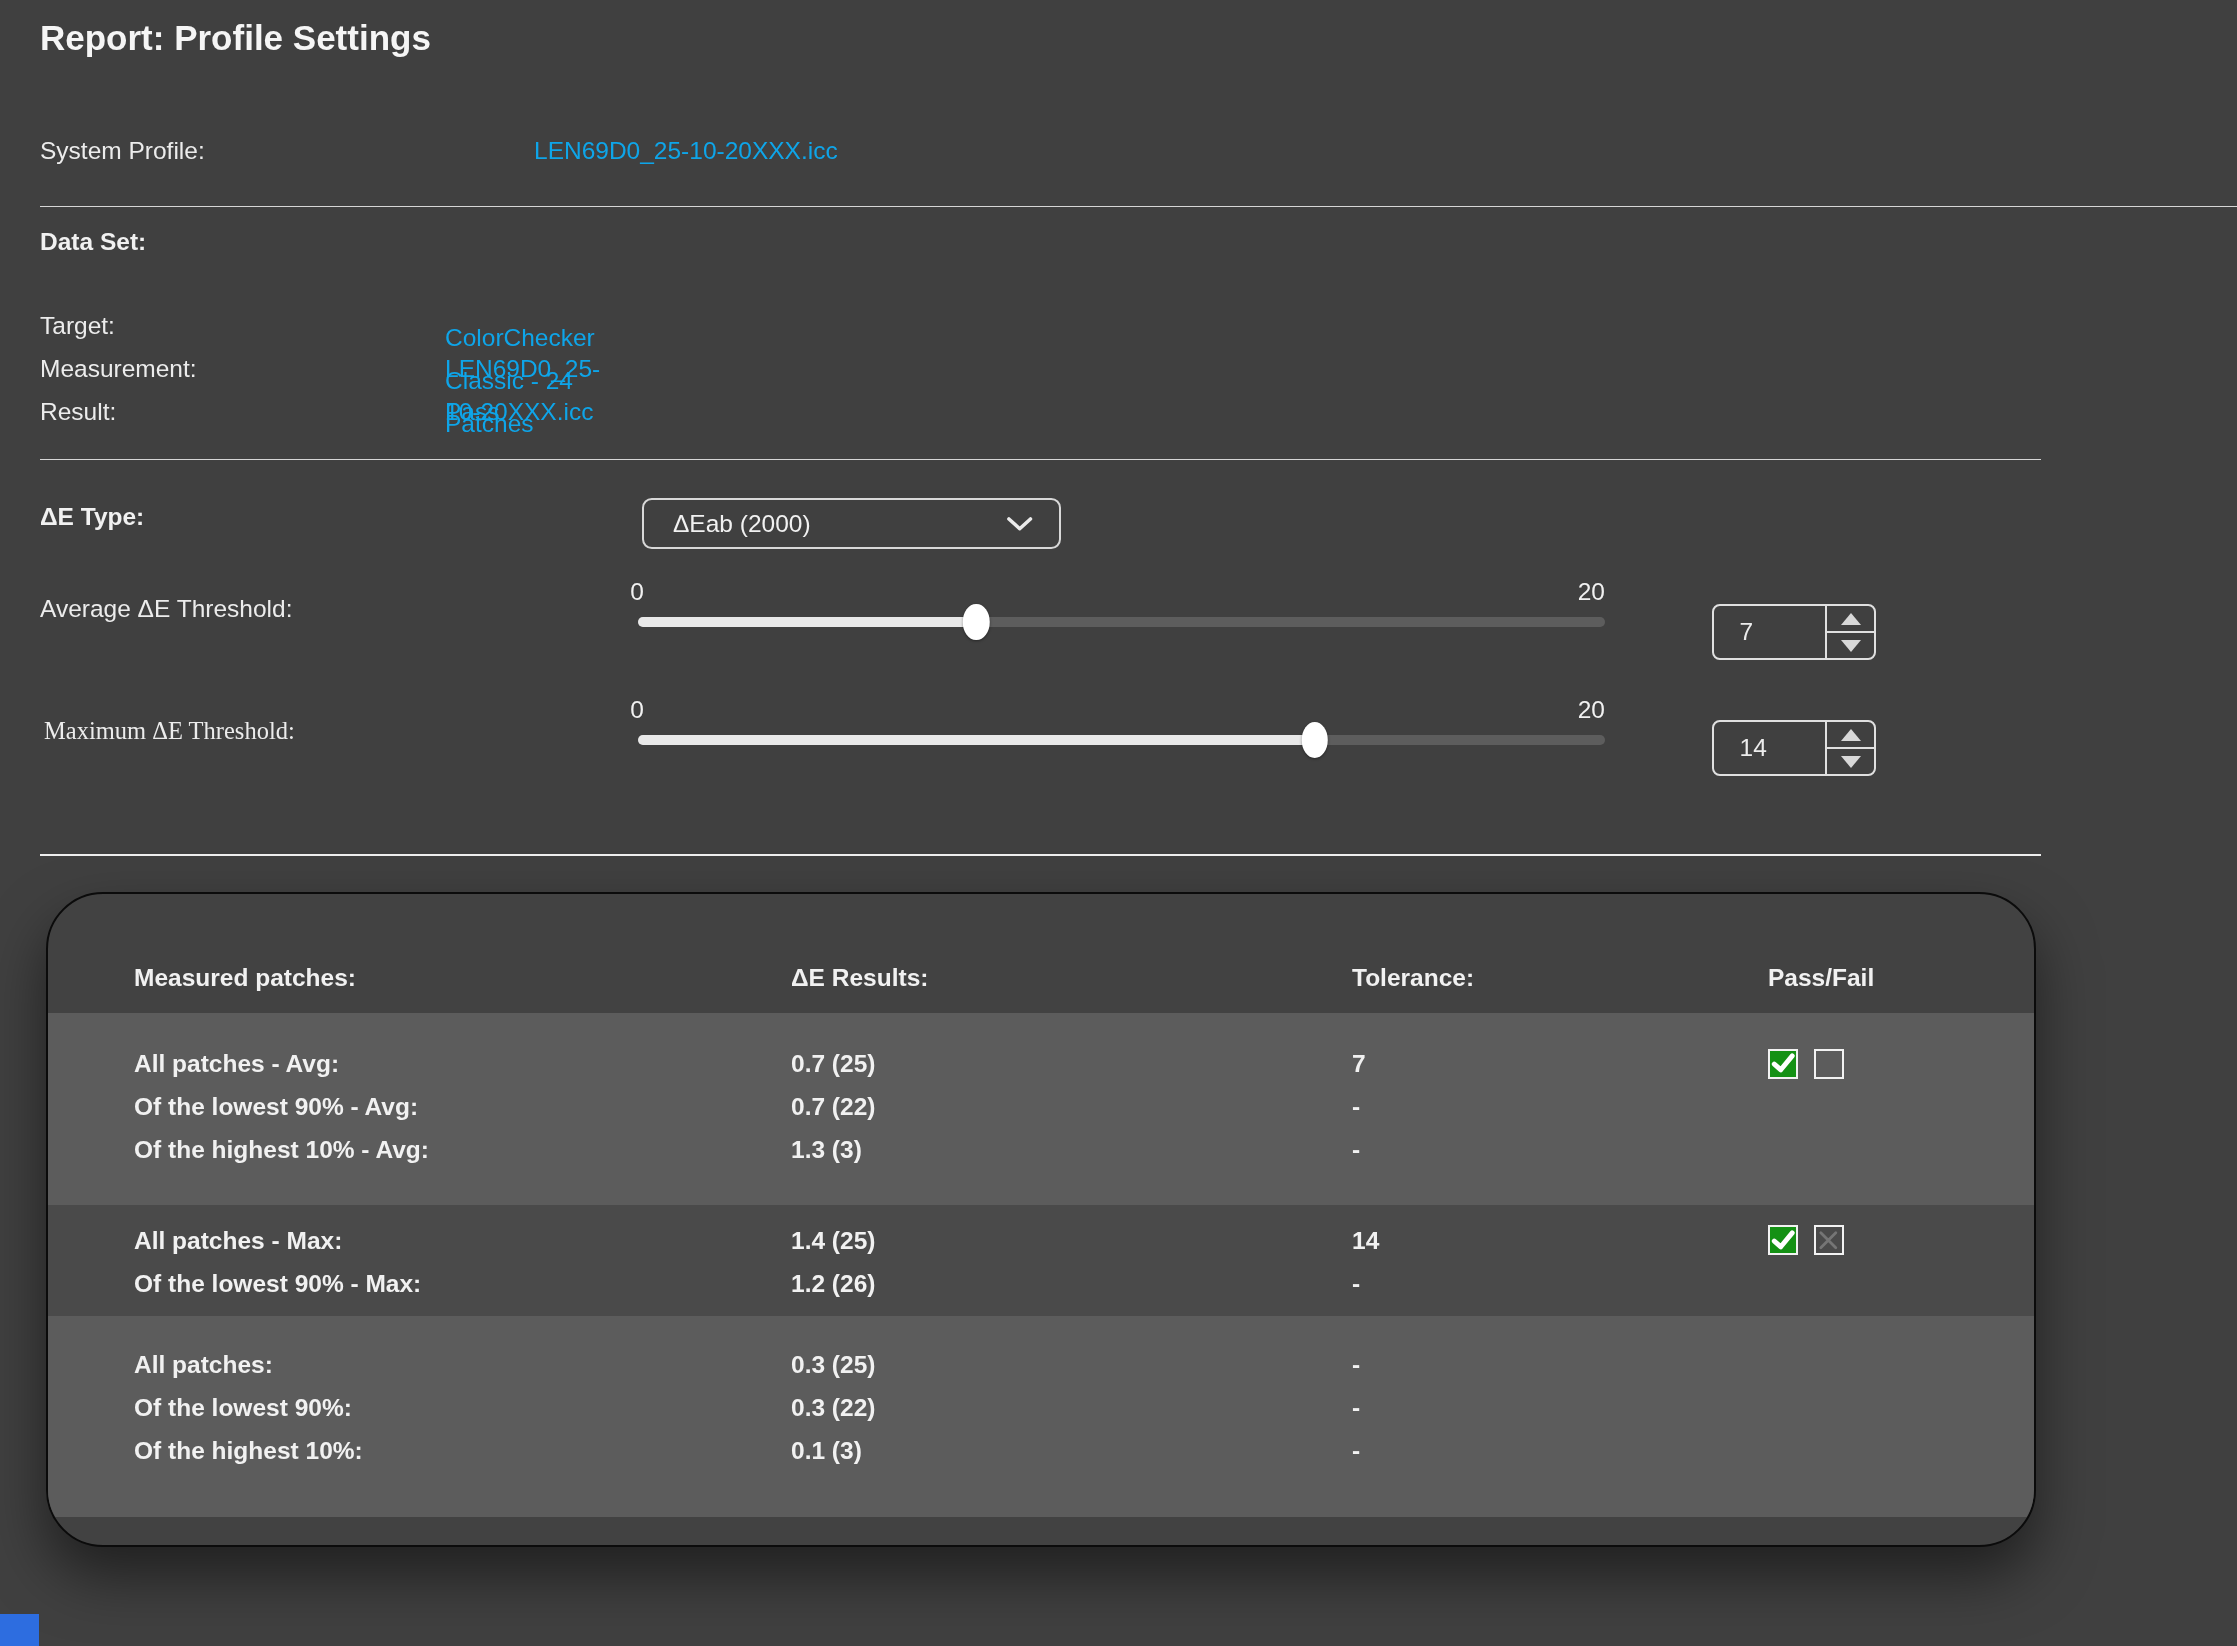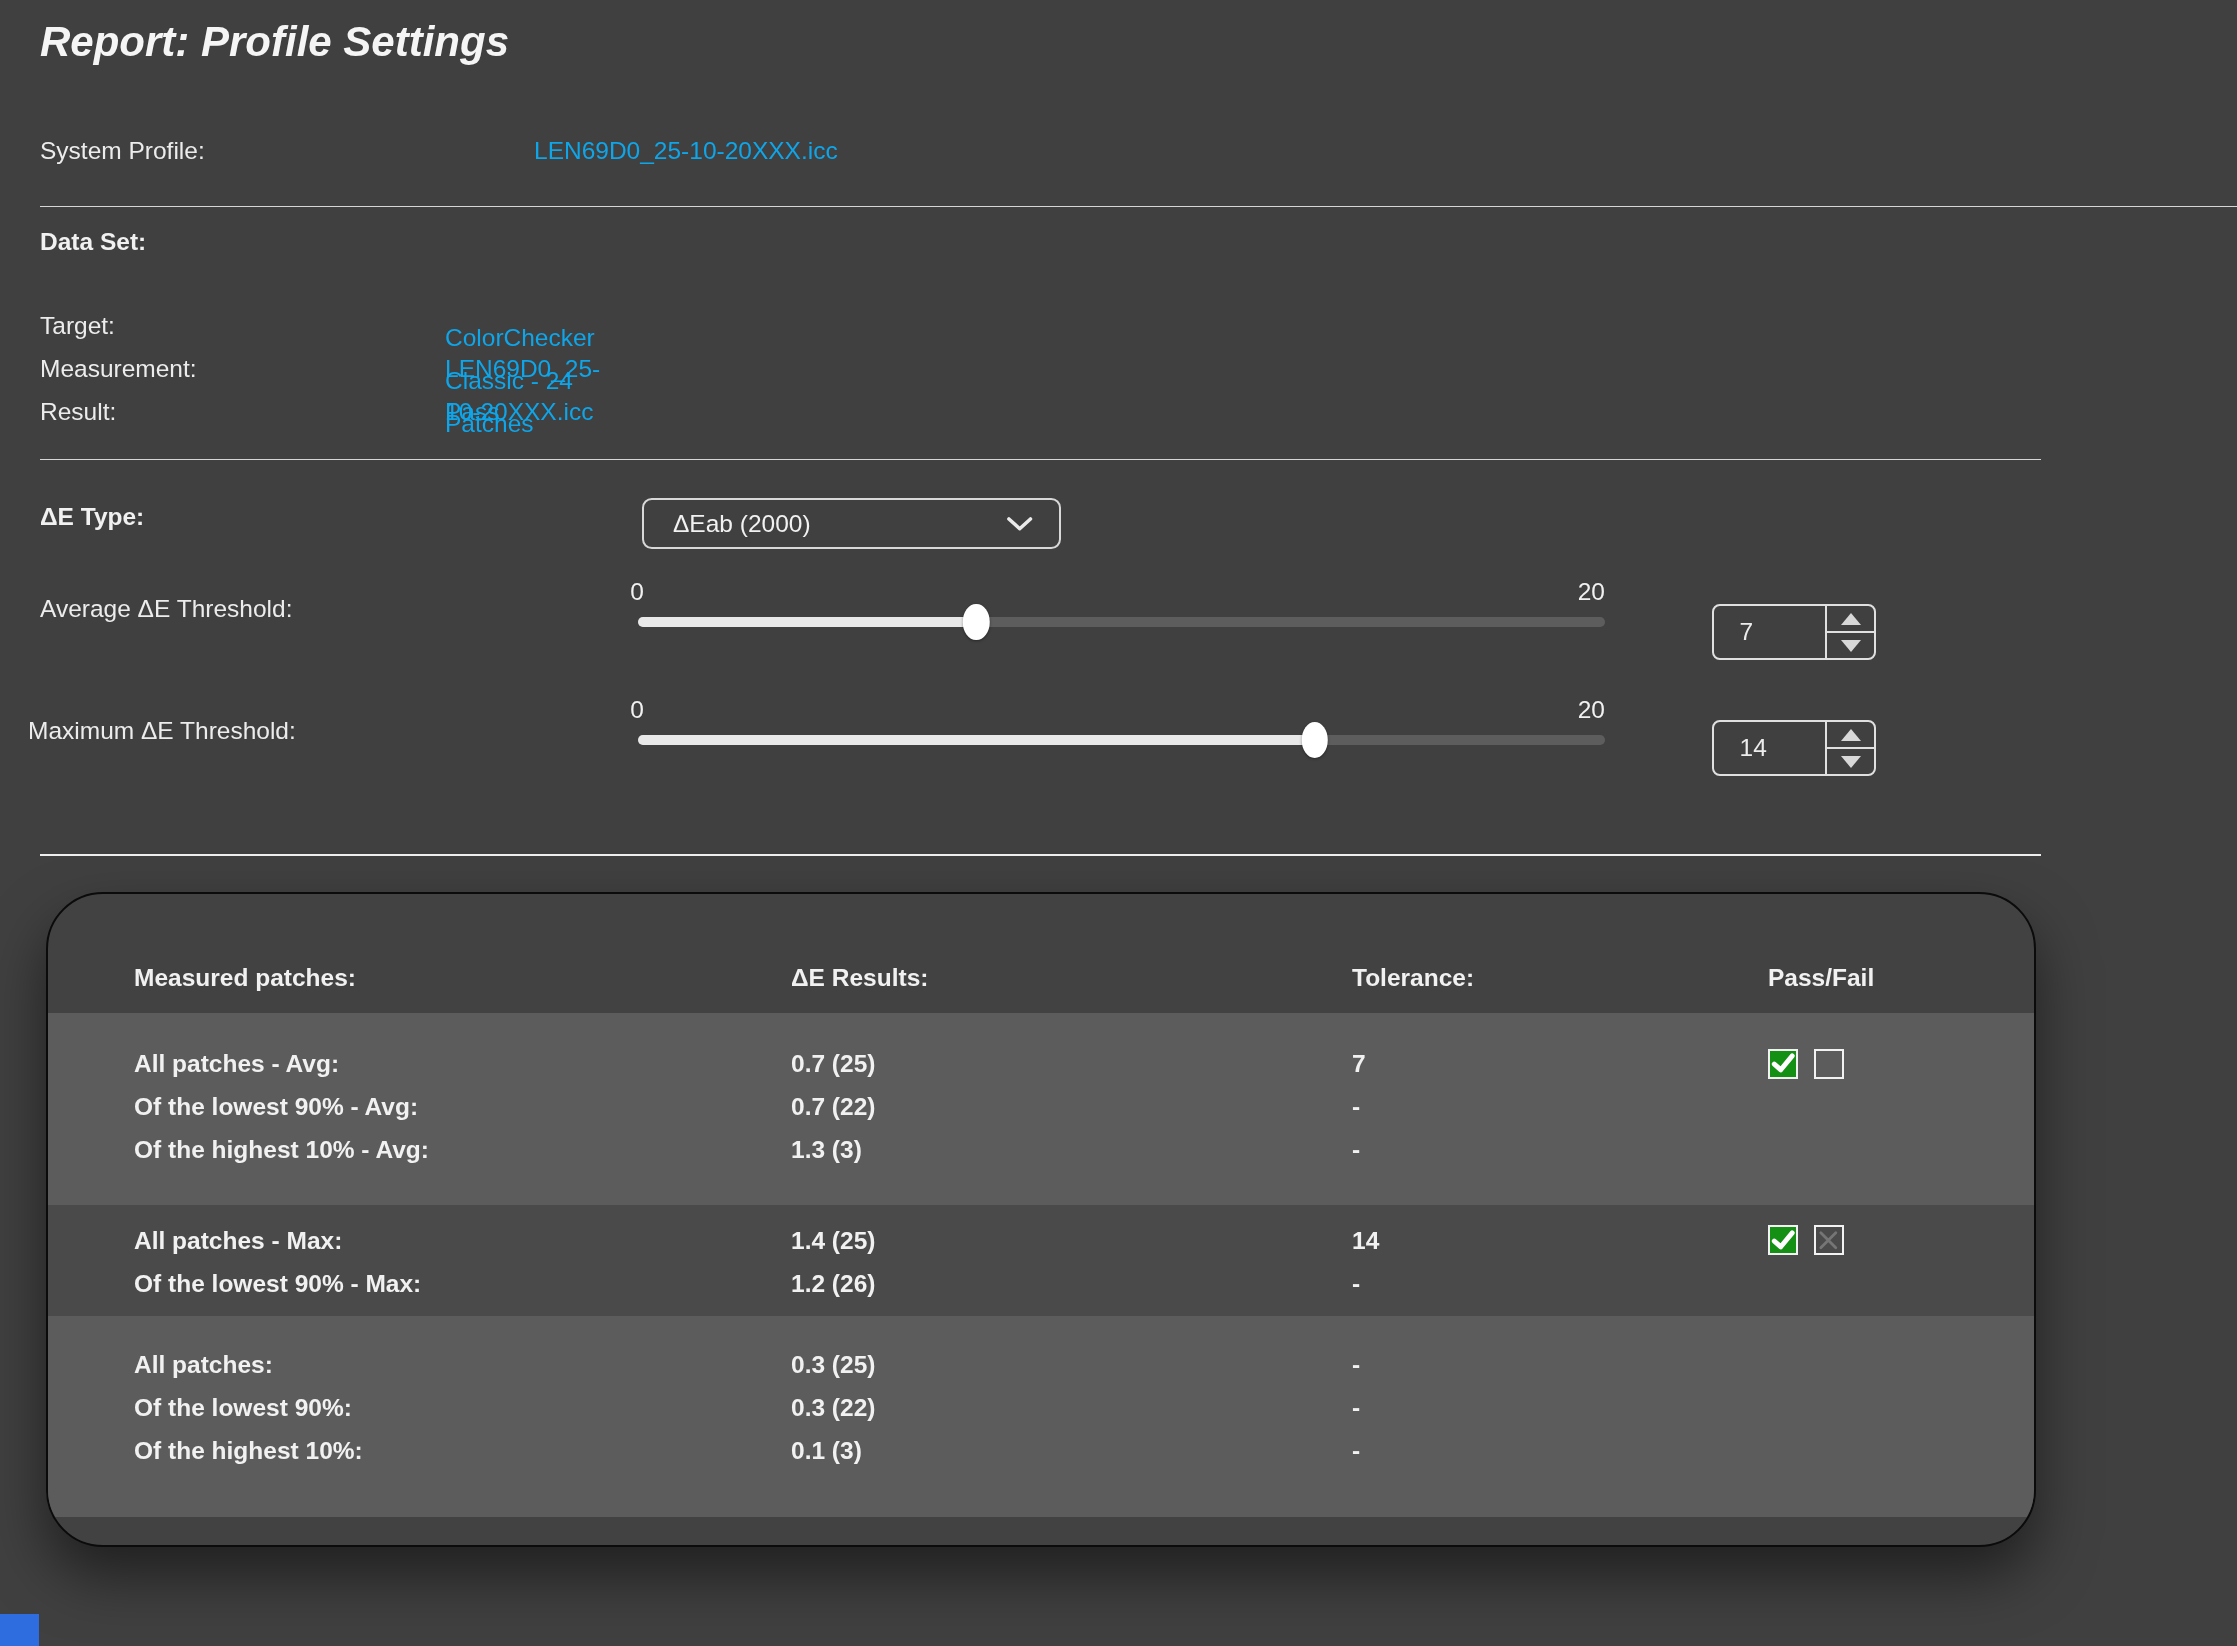--- a/index.html
+++ b/index.html
@@ -6,21 +6,21 @@
   html,body { width:2238px; height:1647px; }
   body {
     position:relative; overflow:hidden;
     background:#404040; color:#f1f1f1;
     font-family:"Liberation Sans", sans-serif;
     font-size:24.5px;
   }
   .abs { position:absolute; }
   .bold { font-weight:bold; }
 
-  .page-title { left:40px; top:17.6px; font-size:42px; font-weight:bold; color:#f5f5f5;font-style:italic; }
+  .page-title { left:40px; top:17.6px; font-size:35px; font-weight:bold; color:#f5f5f5; }
 
   .kv-label { color:#ececec; }
   .kv-value { color:#0ea5e9; }
 
   .divider { height:1px; background:#d6d6d6; }
   .divider.thick { height:2px; background:#eeeeee; }
 
   
   .dropdown {
     left:642px; top:498px; width:419px; height:51px;
@@ -139,21 +139,21 @@
   <div class="spinner">
     <div class="spin-btn up">
         <div class="tri-up"></div>
       </div>
     <div class="spin-btn">
         <div class="tri-down"></div>
       </div>
   </div>
 </div>
 
-<div class="abs kv-label" style="left:28px; top:717px;">Maximum ΔE Threshold:</div>
+<div class="abs kv-label" style="left:44px; top:717px;font-family:Liberation Serif, serif;">Maximum ΔE Threshold:</div>
 <div class="abs slider-zone" style="left:638px; top:696px; width:967px;">
   <span class="slider-min">0</span>
   <span class="slider-max">20</span>
   <div class="track">
     <div class="fill" style="width: 70%;"></div>
     <div class="knob" style="left: 70%;"></div>
   </div>
 </div>
 <div class="abs num-input" style="left:1712px; top:720px;">
   <div class="num-value">14</div>

